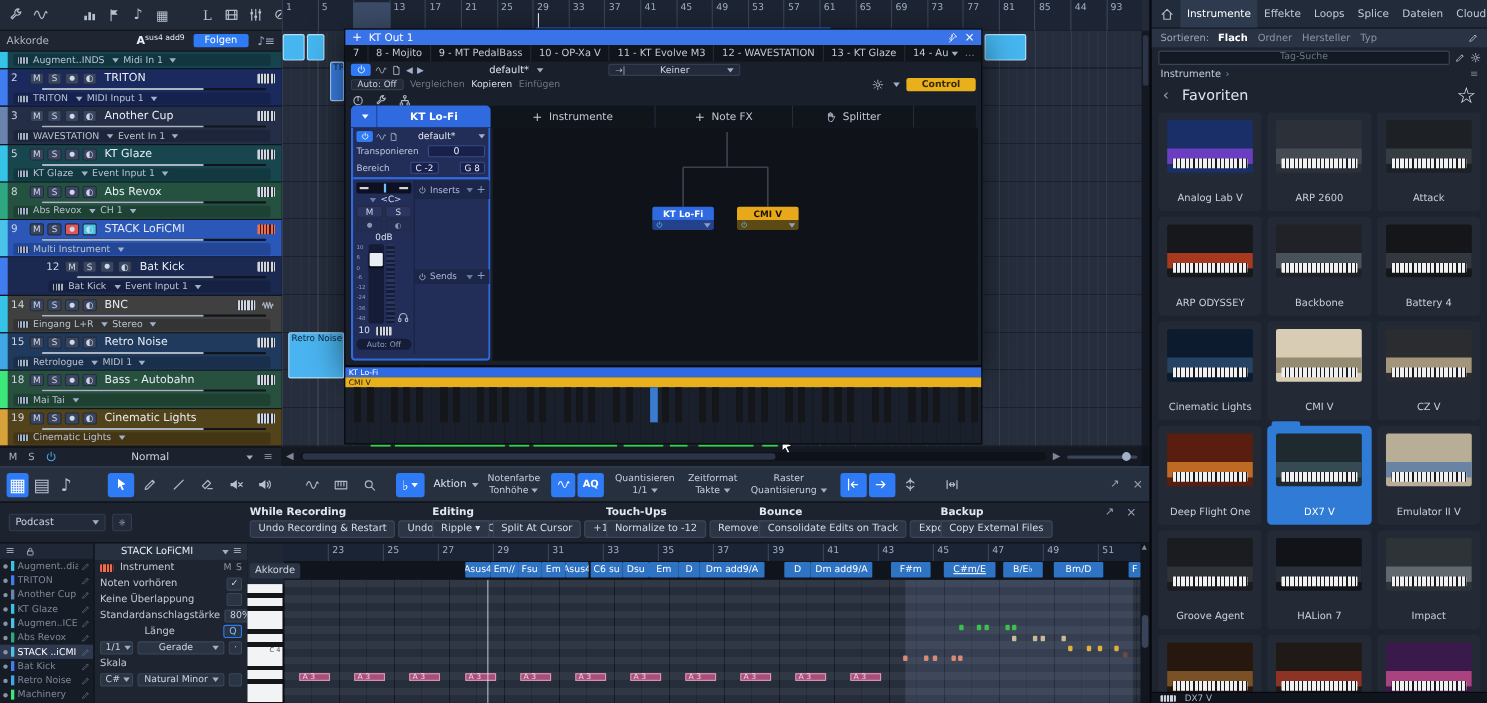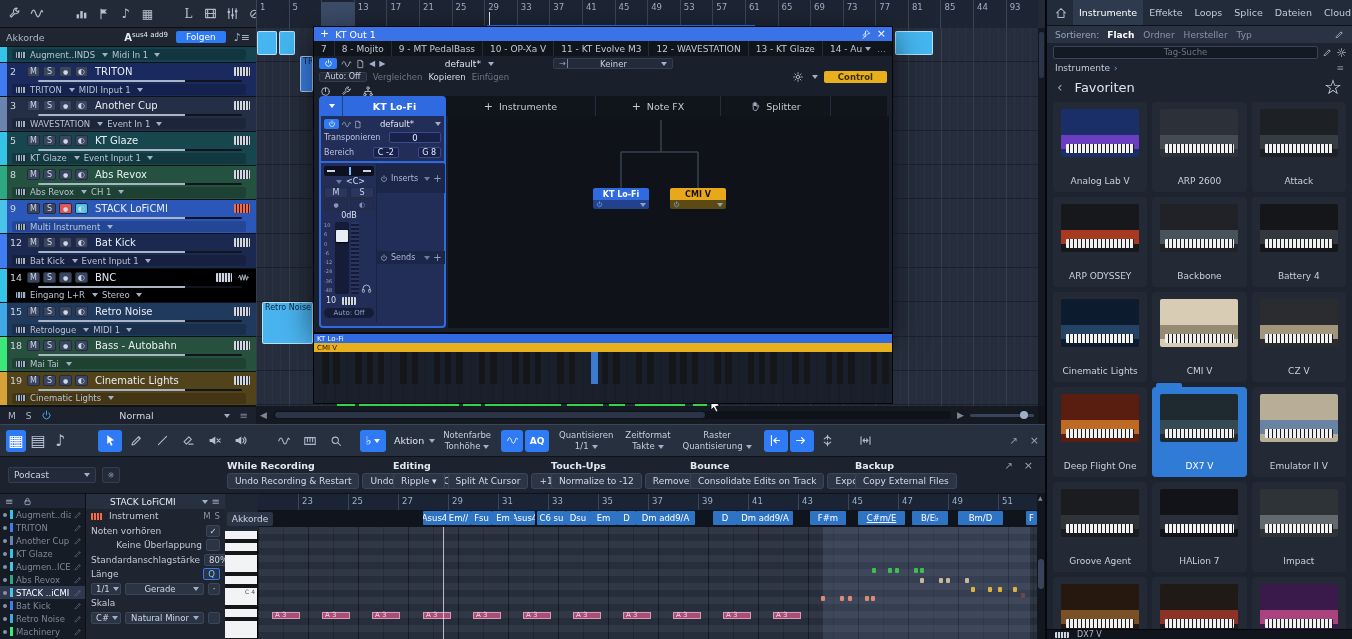--- a/index.html
+++ b/index.html
@@ -414,21 +414,21 @@
         <div class="vbar">
           <i></i>
         </div>
         <div class="subrow">
           <span class="ki"></span>
           <span style="white-space:nowrap;">Multi Instrument</span>
           <span class="cv"></span>
 
         </div>
       </div>
-      <div class="trk" style="background: rgb(27, 41, 80);">
+      <div class="trk" style="background: rgb(27, 41, 80); padding-left: 32px;">
         <span class="edge" style="background: rgb(63, 125, 240);"></span>
         <div class="trow">
           <span class="tnum">12</span>
           <span class="tb">M</span>
           <span class="tb">S</span>
           <span class="tb" style="font-size:6px;">●</span>
           <span class="tb" style="font-size:8px;">◐</span>
           <span class="tname">Bat Kick</span>
           <span class="kico"></span>
 
@@ -439,21 +439,21 @@
         <div class="subrow">
           <span class="ki"></span>
           <span style="white-space:nowrap;">Bat Kick</span>
           <span class="cv"></span>
           <span class="fx" style="gap:3px;">
             <span style="white-space:nowrap;">Event Input 1</span>
             <span class="cv"></span>
           </span>
         </div>
       </div>
-      <div class="trk" style="background: #000000;">
+      <div class="trk" style="background: #404040;">
         <span class="edge" style="background: rgb(53, 195, 232);"></span>
         <div class="trow">
           <span class="tnum">14</span>
           <span class="tb">M</span>
           <span class="tb">S</span>
           <span class="tb" style="font-size:6px;">●</span>
           <span class="tb" style="font-size:8px;">◐</span>
           <span class="tname">BNC</span>
           <span class="kico"></span>
           <span class="hidel showi-holder showi" style="margin-right:2px;">
@@ -758,21 +758,21 @@
                 <use href="#phones"></use>
               </svg>
           </div>
           <div class="fx" style="height:13px;gap:6px;padding:0 2px;">
             <span style="font-size:8px;color:#d8e0f2;">10</span>
             <span class="kico" style="width:14px;height:8px;"></span>
           </div>
           <div style="margin-top:1px;height:10px;background:#141c38;border-radius:5px;font-size:7px;color:#8fa0c8;text-align:center;line-height:10px;">Auto: Off</div>
         </div>
         <div style="flex:1;border-left:1px solid #1a2344;display:flex;flex-direction:column;">
-          <div class="fx" style="height:29px;background:#1c2648;padding:0 3px;gap:3px;">
+          <div class="fx" style="height:17px;background:#1c2648;padding:0 3px;gap:3px;">
             <svg class="ic" width="8" height="8">
                 <use href="#pwr"></use>
               </svg>
             <span style="font-size:8px;color:#aebadc;flex:1;">Inserts</span>
             <span class="cv" style="border-top-color:#6b7ba8;"></span>
             <span style="color:#8fa0c8;font-size:10px;">+</span>
           </div>
           <div style="flex:1;"></div>
           <div class="fx" style="height:13px;background:#1c2648;padding:0 3px;gap:3px;">
             <svg class="ic" width="8" height="8">
@@ -1080,29 +1080,29 @@
       <span class="kico red" style="width:12px;height:7px;"></span>
       <span style="flex:1;">Instrument</span>
       <span style="color:#8b94a5;font-size:8.5px;">M</span>
       <span style="color:#8b94a5;font-size:8.5px;">S</span>
     </div>
     <div class="insrow">
         <span style="flex:1;">Noten vorhören</span>
         <span class="ibox" style="width:14px;">✓</span>
       </div>
     <div class="insrow">
-        <span style="flex:1;text-align:right;">Keine Überlappung</span>
+        <span style="flex:1;">Keine Überlappung</span>
         <span class="ibox" style="width:14px;"></span>
       </div>
     <div class="insrow">
         <span style="flex:1;">Standardanschlagstärke</span>
         <span class="ibox">80%</span>
       </div>
     <div class="insrow">
-        <span style="flex:1;">Länge</span>
+        <span style="flex:1;text-align:center;">Länge</span>
         <span class="ibox" style="color:#7ec1ff;border-color:#2f7bf6;">Q</span>
       </div>
     <div class="insrow">
       <span class="ibox" style="width:30px;justify-content:space-between;">
           <span>1/1</span>
           <span class="cv"></span>
         </span>
       <span class="ibox" style="flex:1;justify-content:space-between;">
           <span style="margin:0 auto;">Gerade</span>
           <span class="cv"></span>

